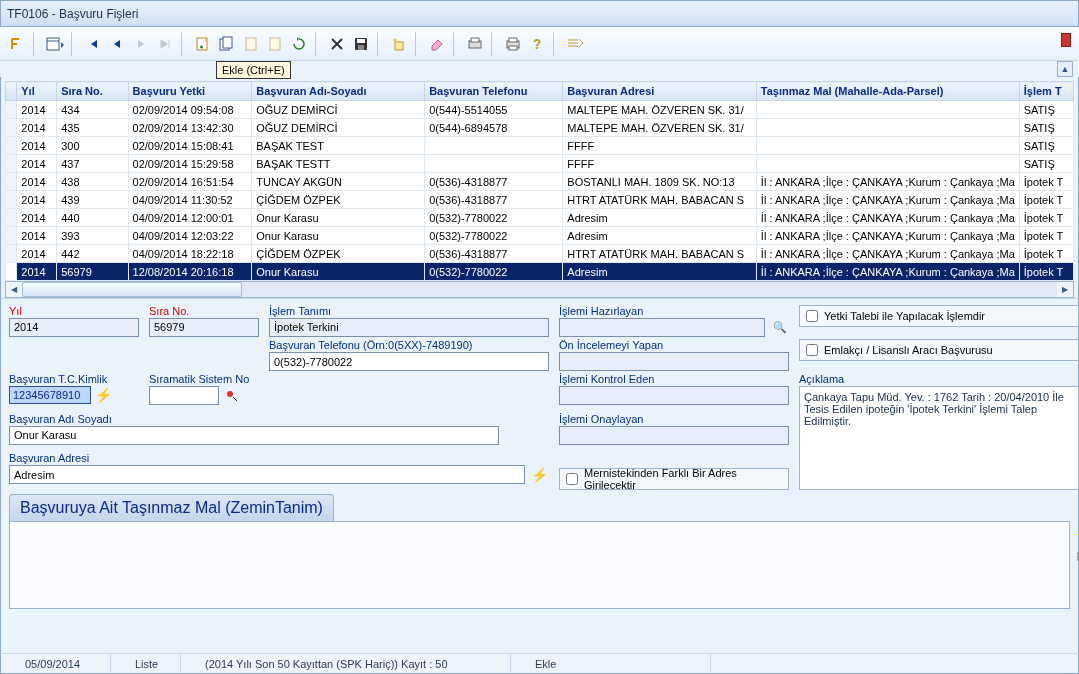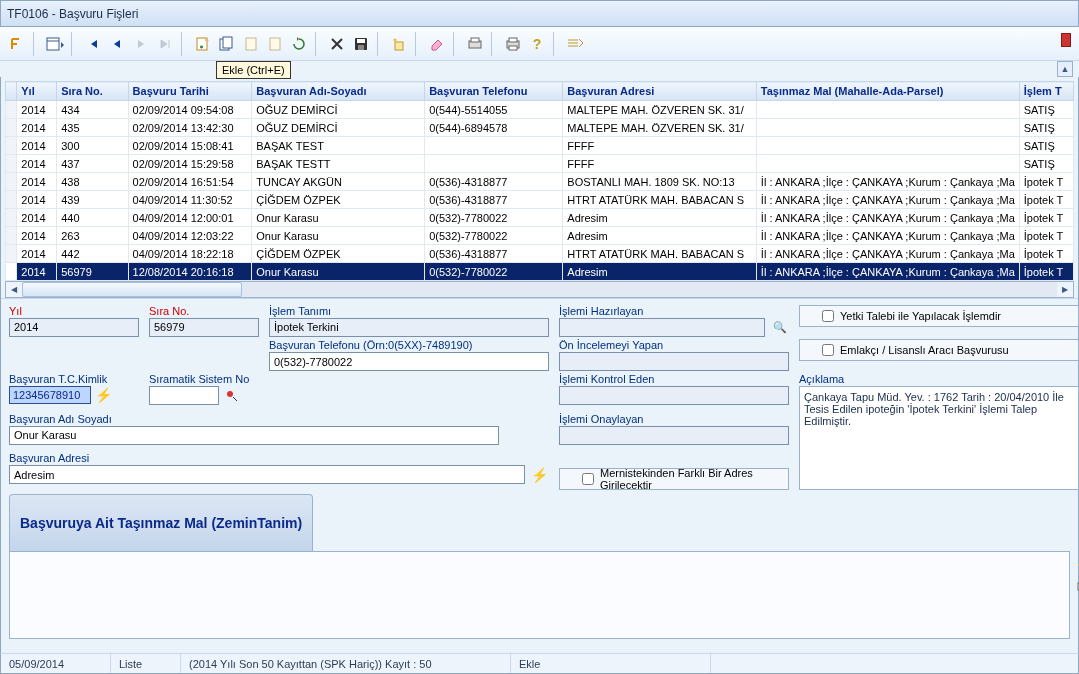--- a/index.html
+++ b/index.html
@@ -30,29 +30,29 @@
 .hscroll .thumb{position:absolute;left:0;top:0;width:220px;height:15px;background:linear-gradient(#f6faff,#d6e4f4);border:1px solid #a7c0dd;border-radius:2px}
 .formarea{padding:6px 8px 4px 8px;display:grid;grid-template-columns:130px 110px 280px 230px 280px;gap:2px 10px;align-items:start;border-top:1px solid #c8d8ec}
 .lbl{color:#003080;font-size:11px;margin-bottom:1px}
 .lbl.red{color:#cc0000}
 .fld{height:19px;border:1px solid #7a8fab;background:#fff;padding:2px 4px;font-size:11px;width:100%}
 .fld.ro{background:#e8eef7}
 .tcbox{background:#bcd6ff;border:1px solid #2a4f8a;padding:2px 3px;color:#0a2a8a;width:82px;display:inline-block}
 .minibtn{width:18px;height:18px;display:inline-flex;align-items:center;justify-content:center;vertical-align:top;margin-left:2px;cursor:pointer}
 .row-addr{display:flex;align-items:center;gap:4px}
 .row-addr .fld{flex:1}
-.chk{display:flex;align-items:center;gap:6px;border:1px solid #9bb2ce;background:#f4f8fd;padding:3px 22px;height:22px}
+.chk{display:flex;align-items:center;gap:6px;border:1px solid #9bb2ce;background:#f4f8fd;padding:3px 6px;height:22px}
 .chk input{width:12px;height:12px}
 .desc-box{border:1px solid #9bb2ce;background:#fff;padding:4px;height:104px;font-size:11px;color:#1a2d4a;overflow:hidden}
 .tabrow{display:flex;padding:0 8px}
-.tab{background:linear-gradient(#dce7f5,#c4d5eb);border:1px solid #9bb2ce;border-bottom:none;padding:20px 10px;color:#0a2a8a;font-weight:bold;font-size:14px;border-radius:4px 4px 0 0}
+.tab{background:linear-gradient(#dce7f5,#c4d5eb);border:1px solid #9bb2ce;border-bottom:none;padding:4px 10px;color:#0a2a8a;font-weight:normal;font-size:16px;border-radius:4px 4px 0 0}
 .tabpanel{margin:0 8px 4px 8px;background:#fafcff;border:1px solid #9bb2ce;height:88px;position:relative}
 .side-icons{position:absolute;right:-24px;top:4px;display:flex;flex-direction:column;gap:6px}
 .statusbar{height:21px;background:#eef4fb;border-top:1px solid #cad9eb;display:flex;align-items:center;font-size:11px;color:#2a3d57;border-left:1px solid #8ea8c4;border-right:1px solid #8ea8c4;border-bottom:1px solid #8ea8c4}
-.sb-cell{padding:2px 8px;border-right:1px solid #cad9eb;height:100%;display:flex;align-items:center}
+.sb-cell{padding:2px 24px;border-right:1px solid #cad9eb;height:100%;display:flex;align-items:center}
 .c-yil{width:42px}.c-sno{width:78px}.c-tar{width:128px}.c-ad{width:190px}.c-tel{width:148px}.c-adr{width:196px}.c-mal{width:202px}.c-isl{width:56px}
 svg{display:block}
 .lightning{color:#e0a000;font-size:14px}
 .col1{grid-column:1}.col2{grid-column:2}.col3{grid-column:3}.col4{grid-column:4}.col5{grid-column:5}
 </style>
 </head>
 <body>
 
 <div class="window">
   <div class="titlebar">
@@ -187,21 +187,21 @@
     </div>
 
   <div class="content">
     <div class="grid-wrap">
       <table class="grid">
         <thead>
             <tr>
           <th class="rowmark"></th>
           <th class="c-yil">Yıl</th>
           <th class="c-sno">Sıra No.</th>
-          <th class="c-tar">Başvuru Tarihi</th>
+          <th class="c-tar">Başvuru Yetki</th>
           <th class="c-ad">Başvuran Adı-Soyadı</th>
           <th class="c-tel">Başvuran Telefonu</th>
           <th class="c-adr">Başvuran Adresi</th>
           <th class="c-mal">Taşınmaz Mal (Mahalle-Ada-Parsel)</th>
           <th class="c-isl">İşlem T</th>
         </tr>
           </thead>
         <tbody id="grid-body">
             <tr>
               <td class="rowmark"></td>
@@ -276,21 +276,21 @@
               <td class="c-tar">04/09/2014 12:00:01</td>
               <td class="c-ad">Onur Karasu</td>
               <td class="c-tel">0(532)-7780022</td>
               <td class="c-adr">Adresim</td>
               <td class="c-mal">İl : ANKARA ;İlçe : ÇANKAYA ;Kurum : Çankaya ;Ma</td>
               <td class="c-isl">İpotek T</td>
             </tr>
             <tr>
               <td class="rowmark"></td>
               <td class="c-yil">2014</td>
-              <td class="c-sno">263</td>
+              <td class="c-sno">393</td>
               <td class="c-tar">04/09/2014 12:03:22</td>
               <td class="c-ad">Onur Karasu</td>
               <td class="c-tel">0(532)-7780022</td>
               <td class="c-adr">Adresim</td>
               <td class="c-mal">İl : ANKARA ;İlçe : ÇANKAYA ;Kurum : Çankaya ;Ma</td>
               <td class="c-isl">İpotek T</td>
             </tr>
             <tr>
               <td class="rowmark"></td>
               <td class="c-yil">2014</td>

